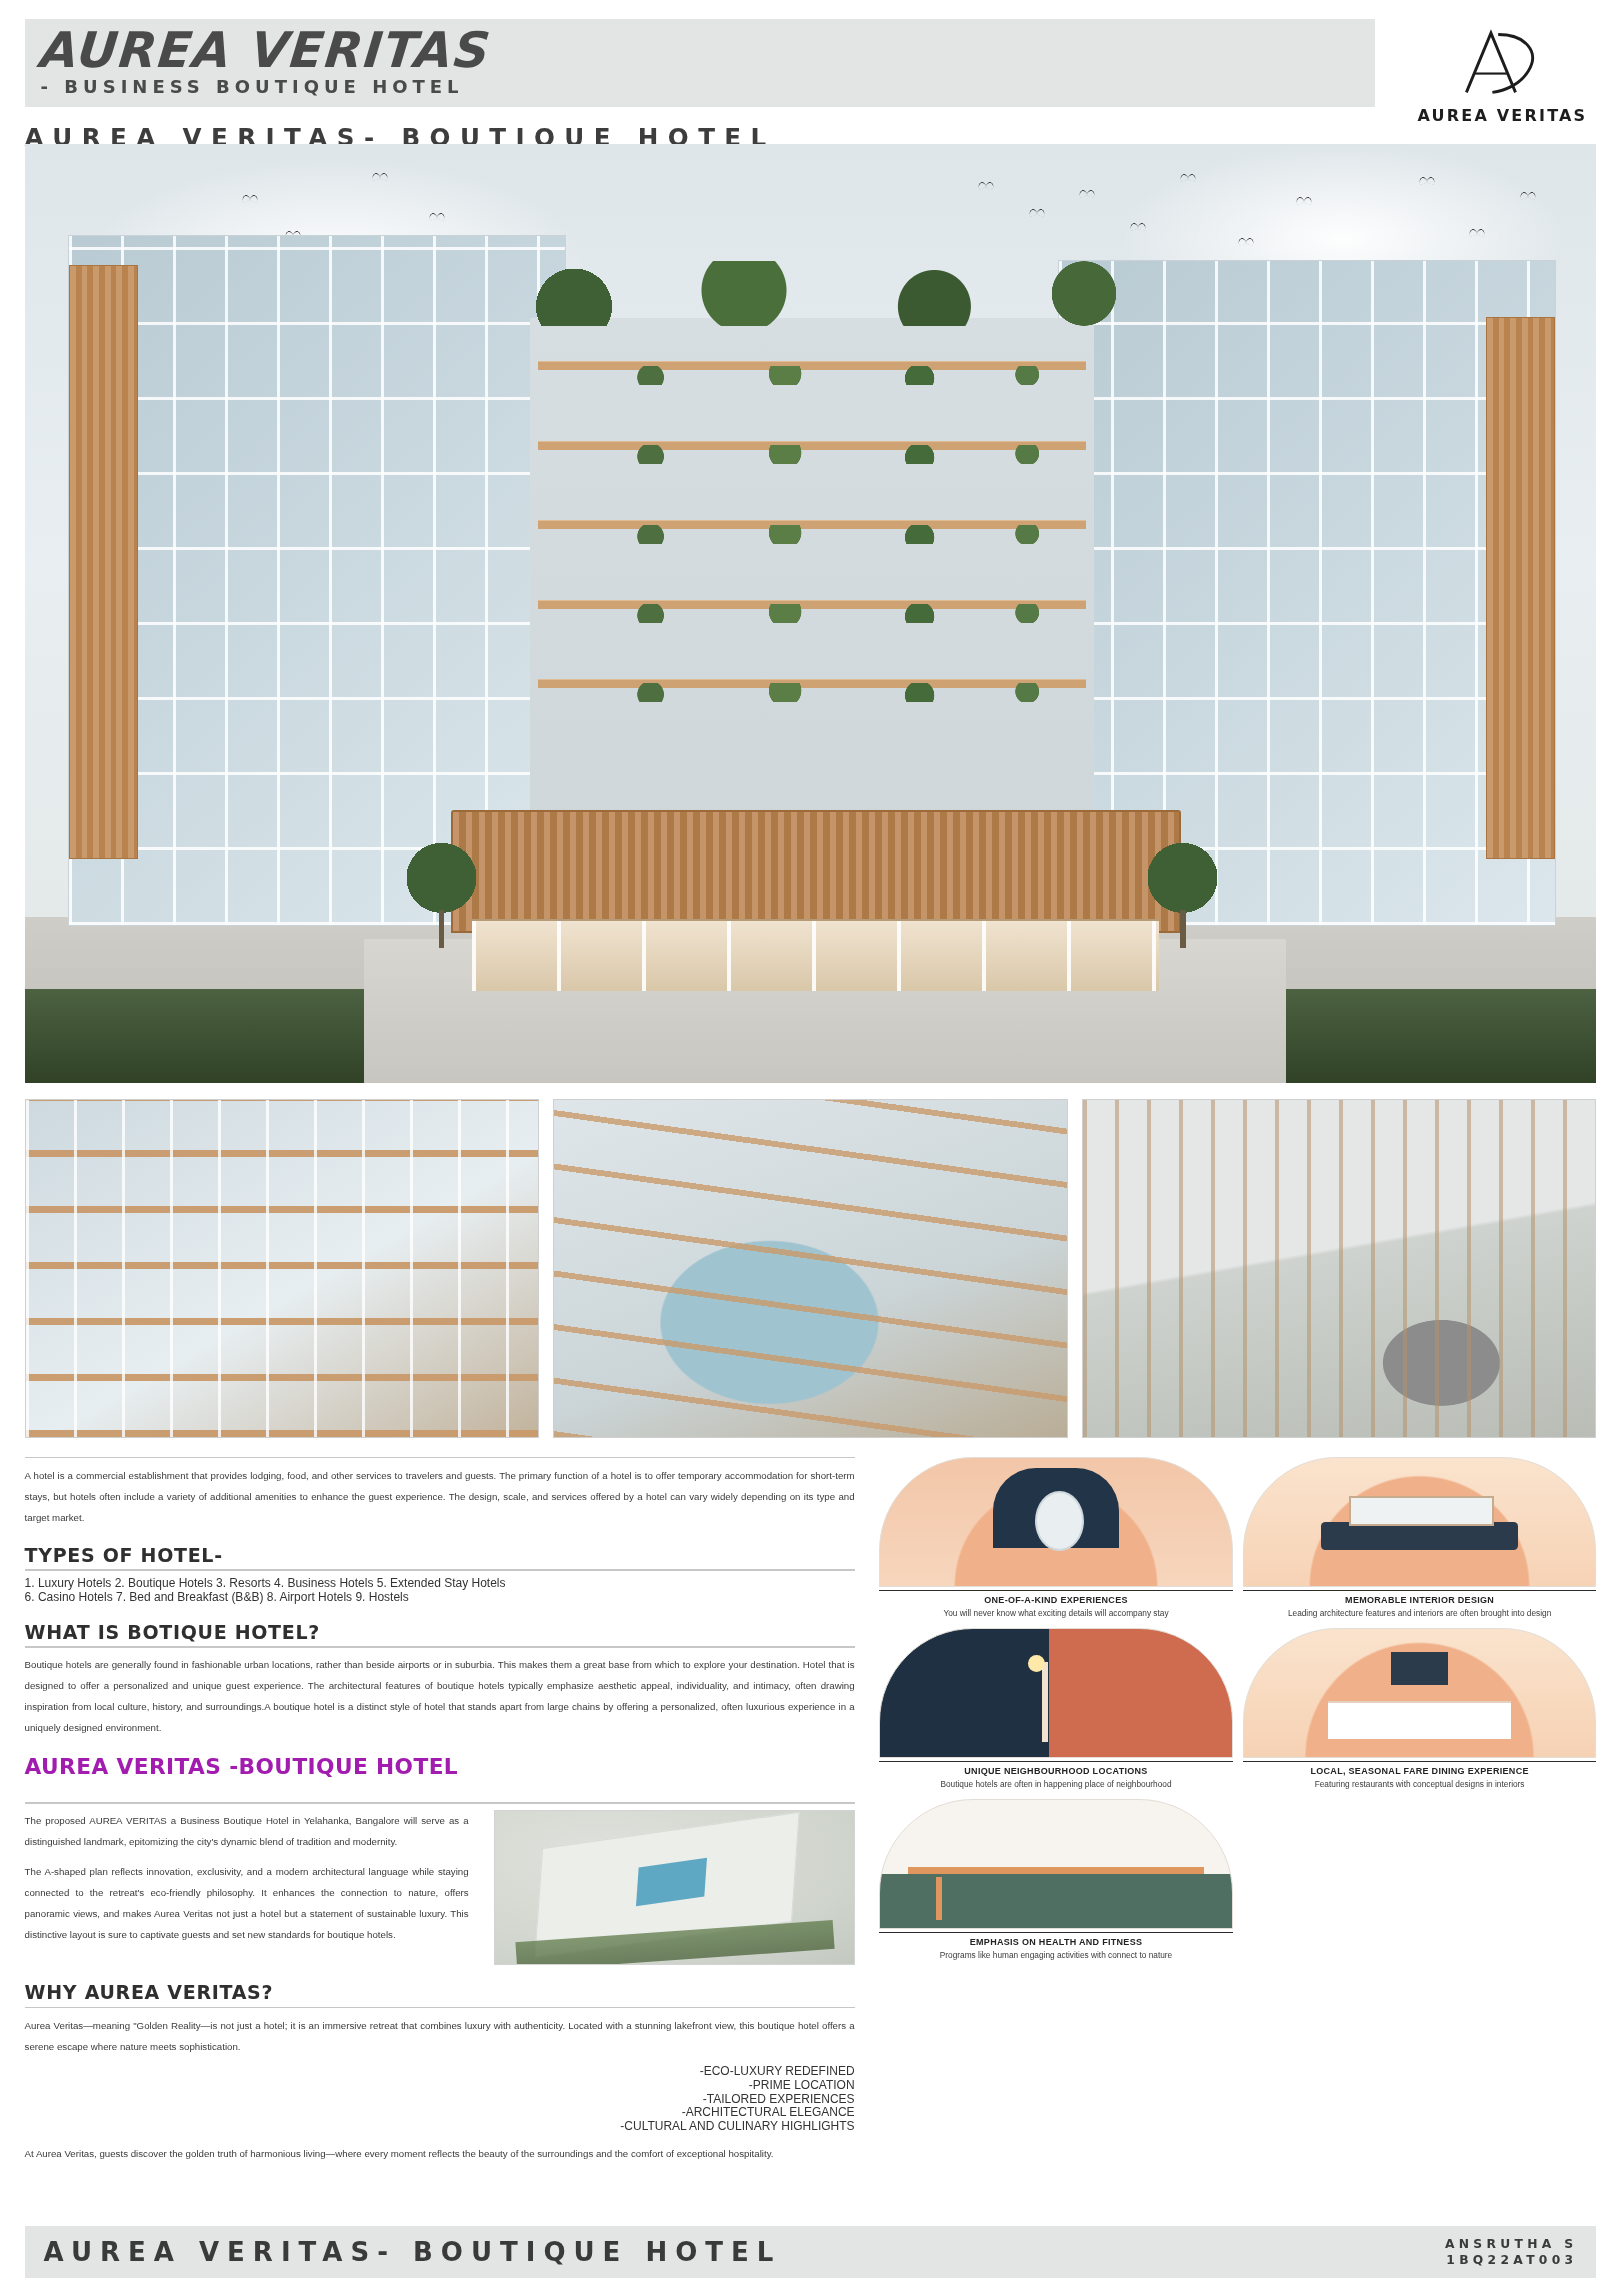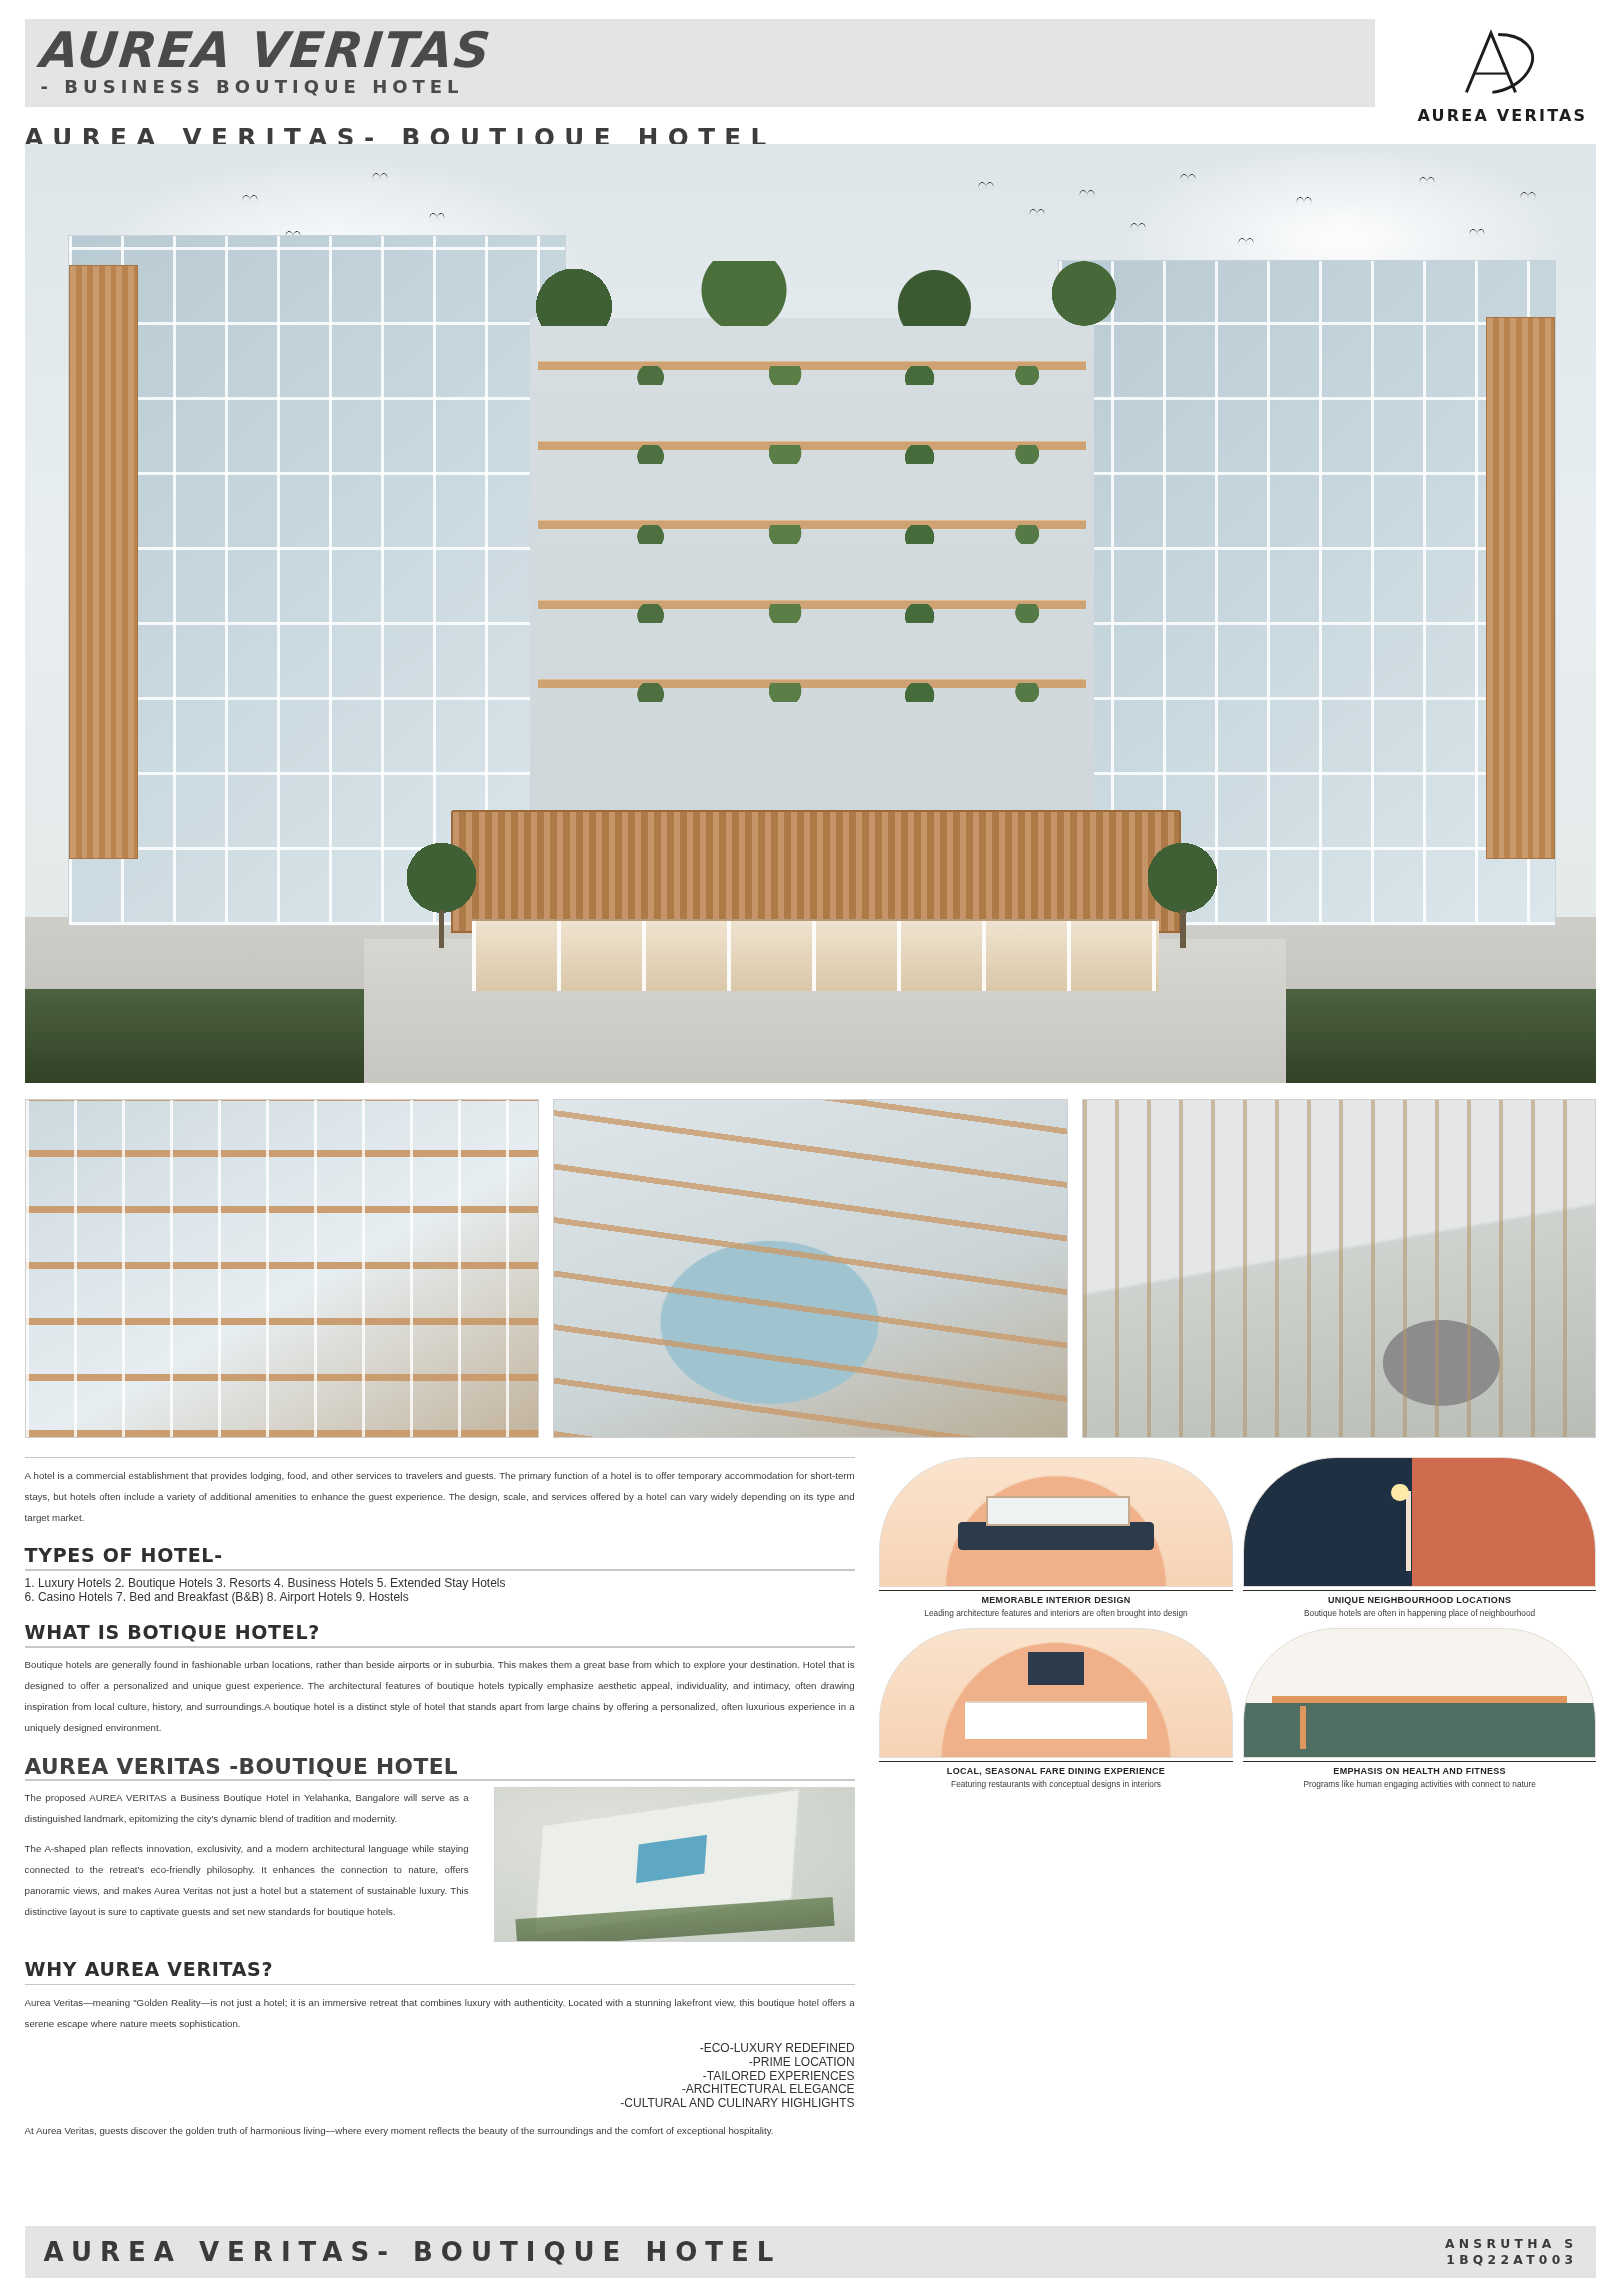--- a/index.html
+++ b/index.html
@@ -271,22 +271,22 @@
     line-height: 21px;
     color: #3a3a3a;
     text-align: justify;
   }
   .block { margin-bottom: 16px; }
   .h-title-accent {
     font-family: "DejaVu Sans", sans-serif;
     font-weight: bold;
     font-size: 21.7px;
     letter-spacing: 0.4px;
-    color: #404040;
-    margin-bottom: 0;
+    color: #a21caf;
+    margin-bottom: 23px;
   }
   .list-line { font-size: 12px; line-height: 13.7px; color: #333; }
   .bullets { font-size: 12px; line-height: 13.7px; color: #333; margin: 8.7px 0; text-align: right; }
 
   .site-row { display: flex; gap: 25px; align-items: flex-start; }
   .site-text { flex: 1; }
   .site-img {
     width: 361px; height: 155px;
     position: relative;
     overflow: hidden;
@@ -588,20 +588,25 @@
           <div>-CULTURAL AND CULINARY HIGHLIGHTS</div>
         </div>
         <div class="body-text">At Aurea Veritas, guests discover the golden truth of harmonious living—where every moment reflects the beauty of the surroundings and the comfort of exceptional hospitality.</div>
       </div>
 
     </div>
 
     <div class="col-right">
       <div class="feat-grid">
 
+        <div class="feat-card">
+          <div class="feat-art art1"></div>
+          <div class="fc-label">ONE-OF-A-KIND EXPERIENCES</div>
+          <div class="fc-desc">You will never know what exciting details will accompany stay</div>
+        </div>
 
         <div class="feat-card">
           <div class="feat-art art2"></div>
           <div class="fc-label">MEMORABLE INTERIOR DESIGN</div>
           <div class="fc-desc">Leading architecture features and interiors are often brought into design</div>
         </div>
 
         <div class="feat-card">
           <div class="feat-art art3"></div>
           <div class="fc-label">UNIQUE NEIGHBOURHOOD LOCATIONS</div>

